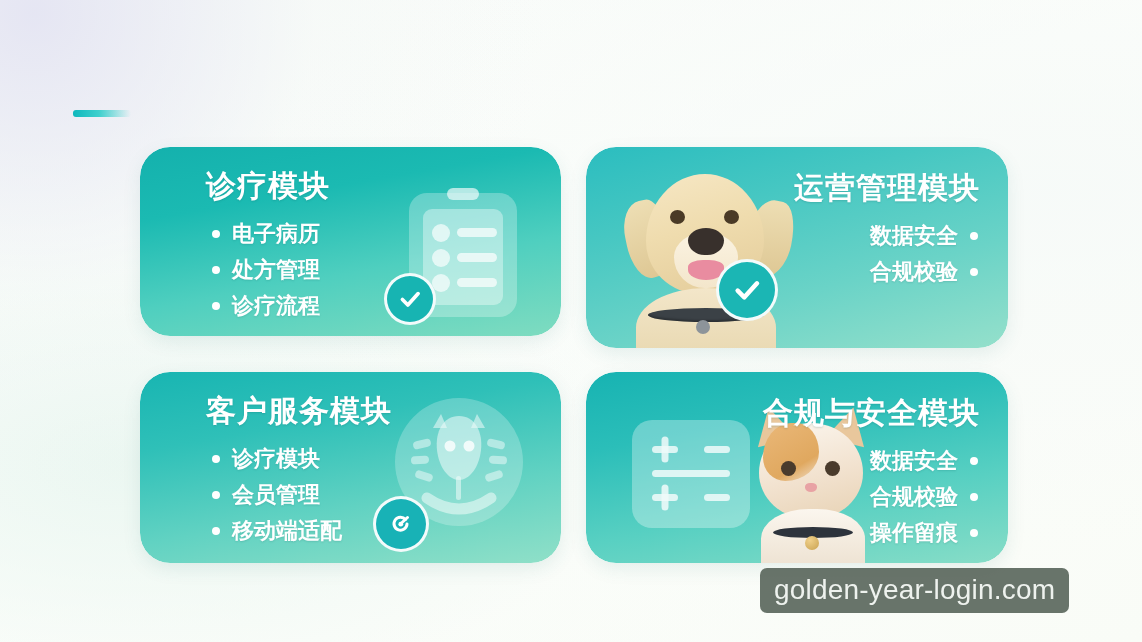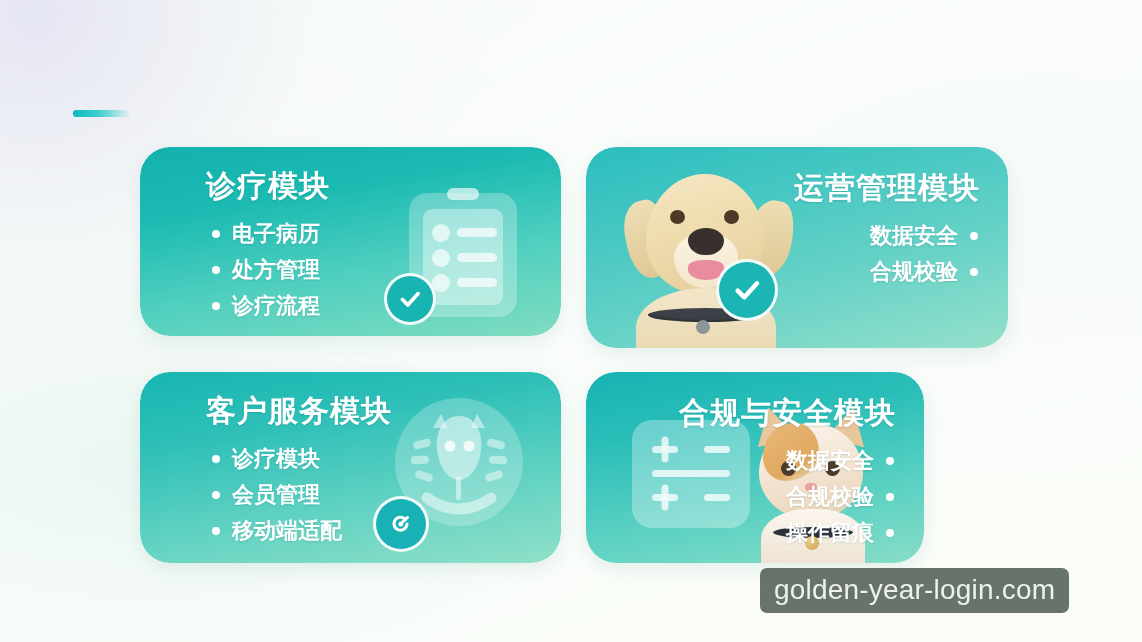--- a/index.html
+++ b/index.html
@@ -57,21 +57,21 @@
     box-shadow: 0 6px 18px rgba(40,120,120,0.10);
   }
   .card-bg {
     position: absolute;
     inset: 0;
     border-radius: 30px;
   }
   .card-1 { left: 140px; top: 147px;  width: 421px; height: 189px; }
   .card-2 { left: 586px; top: 147px;  width: 422px; height: 201px; }
   .card-3 { left: 140px; top: 372px;  width: 421px; height: 191px; }
-  .card-4 { left: 586px; top: 372px;  width: 338px; height: 191px; }
+  .card-4 { left: 586px; top: 372px;  width: 422px; height: 191px; }
 
   .card-1 .card-bg {
     background: linear-gradient(170deg, #14b1ad 0%, #1bbab2 28%, #4fcfbf 62%, #7fdcc0 100%);
   }
   .card-2 .card-bg {
     background: linear-gradient(165deg, #2bbdbf 0%, #46c7c2 30%, #6ad3c7 65%, #95e0cb 100%);
   }
   .card-3 .card-bg {
     background: linear-gradient(170deg, #18b5b2 0%, #2fc0b8 30%, #61d2c2 65%, #90e0c8 100%);
   }

